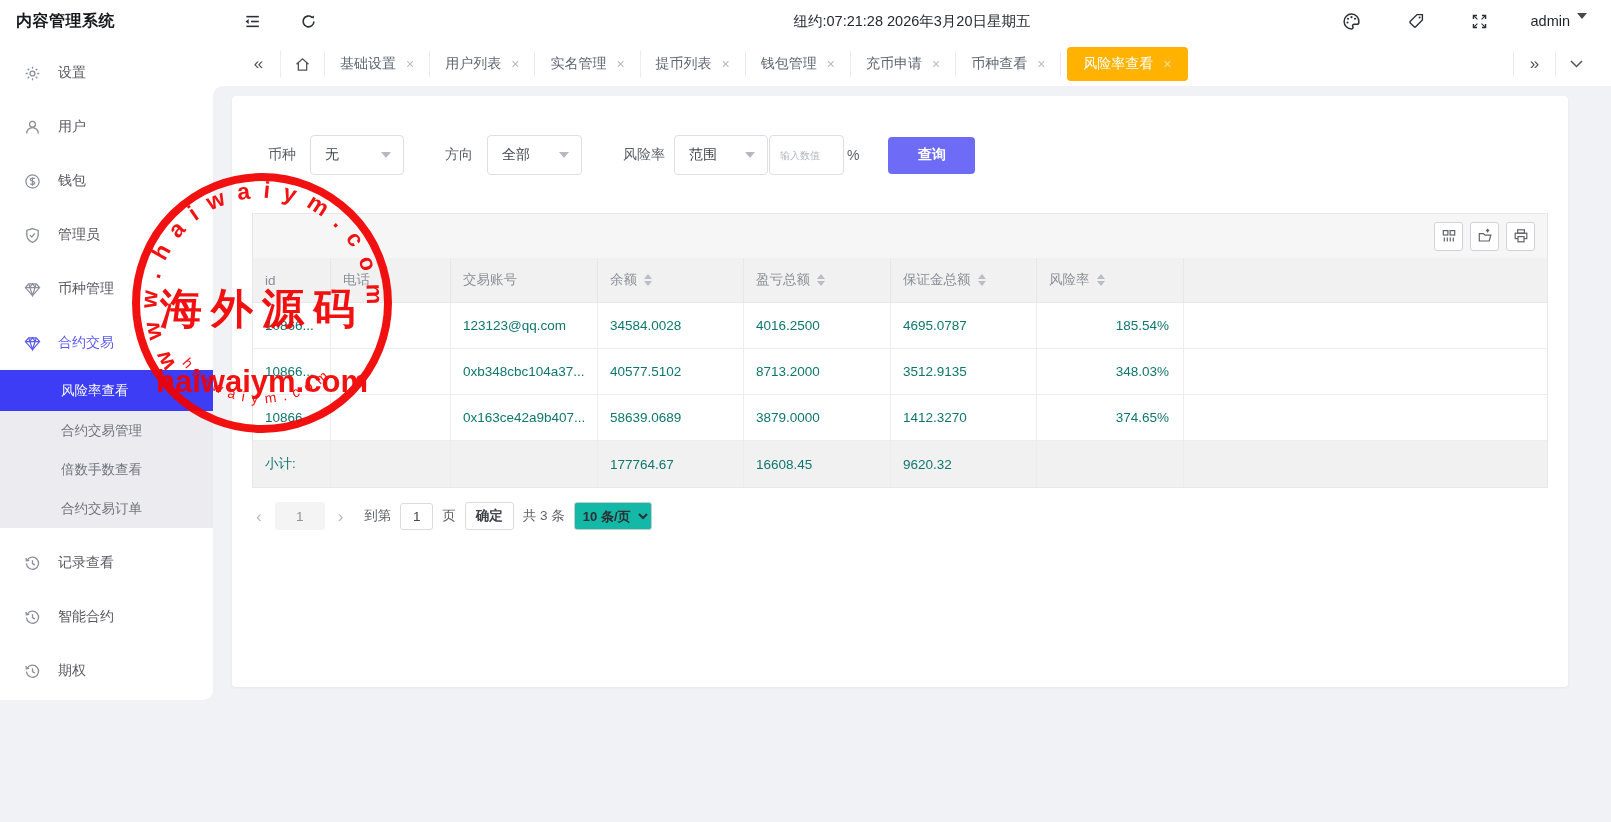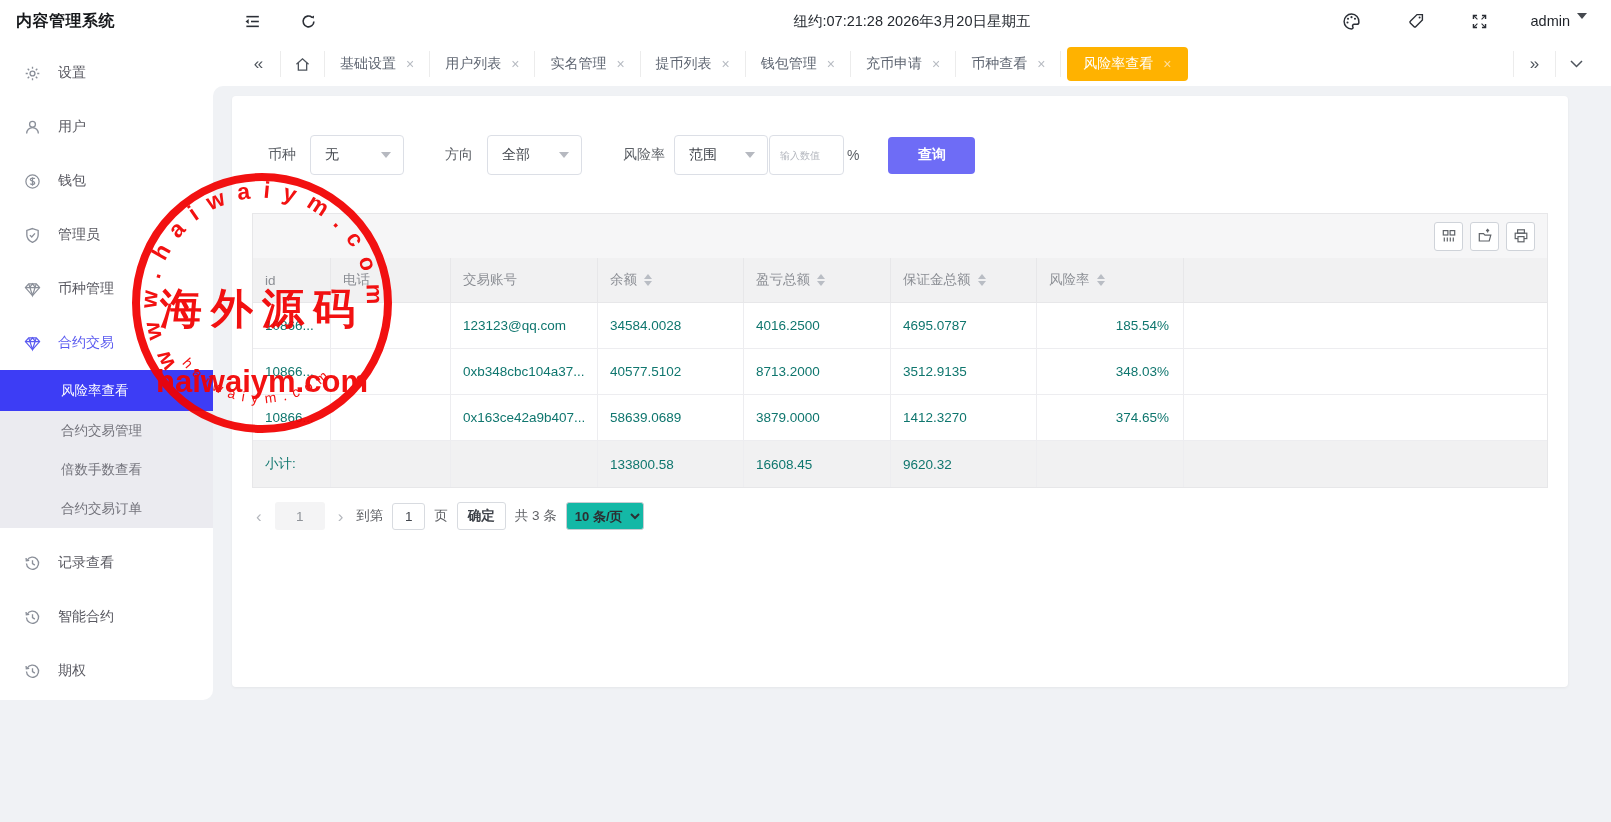--- a/index.html
+++ b/index.html
@@ -394,33 +394,33 @@
             <div class="cell">0x163ce42a9b407...</div>
             <div class="cell">58639.0689</div>
             <div class="cell">3879.0000</div>
             <div class="cell">1412.3270</div>
             <div class="cell num-right">374.65%</div>
             <div class="cell last"></div>
 
             <div class="cell scell">小计:</div>
             <div class="cell scell"></div>
             <div class="cell scell"></div>
-            <div class="cell scell">133800.58</div>
+            <div class="cell scell">177764.67</div>
             <div class="cell scell">16608.45</div>
             <div class="cell scell">9620.32</div>
             <div class="cell scell"></div>
             <div class="cell scell last"></div>
           </div>
         </div>
 
         <div class="pagination">
           <span class="pg-arrow">‹</span>
           <span class="pg-current">1</span>
           <span class="pg-arrow">›</span>
-          <span style="">到第</span>
+          <span style="margin-left:8px">到第</span>
           <input class="pg-input" value="1" style="">
           <span>页</span>
           <button class="pg-btn">确定</button>
           <span>共 3 条</span>
           <select class="pg-select">
             <option>10 条/页</option>
           </select>
         </div>
 
       </div>

